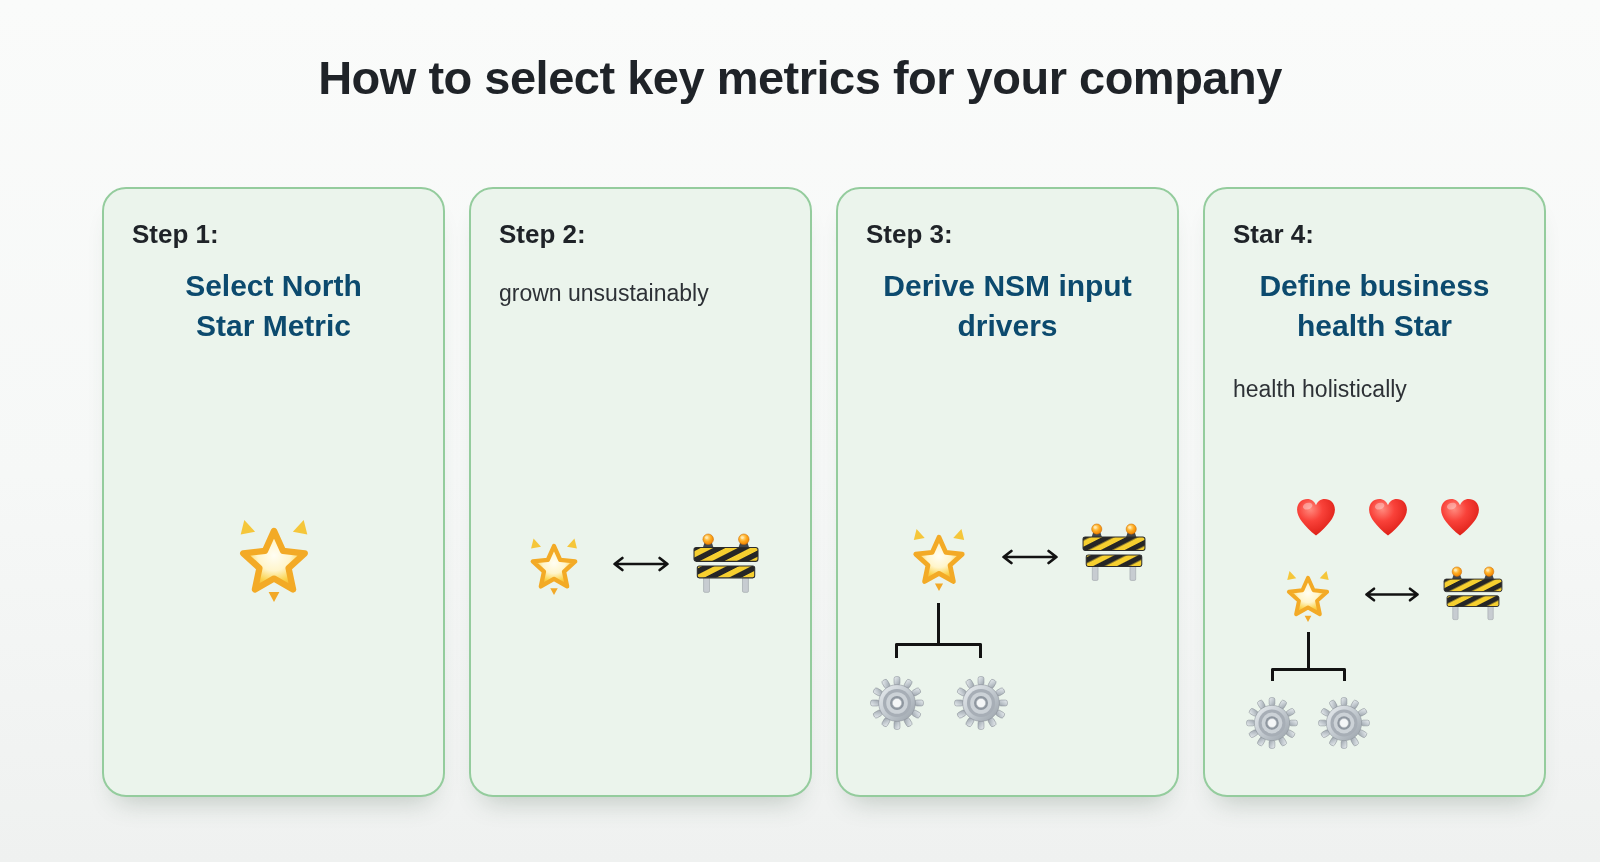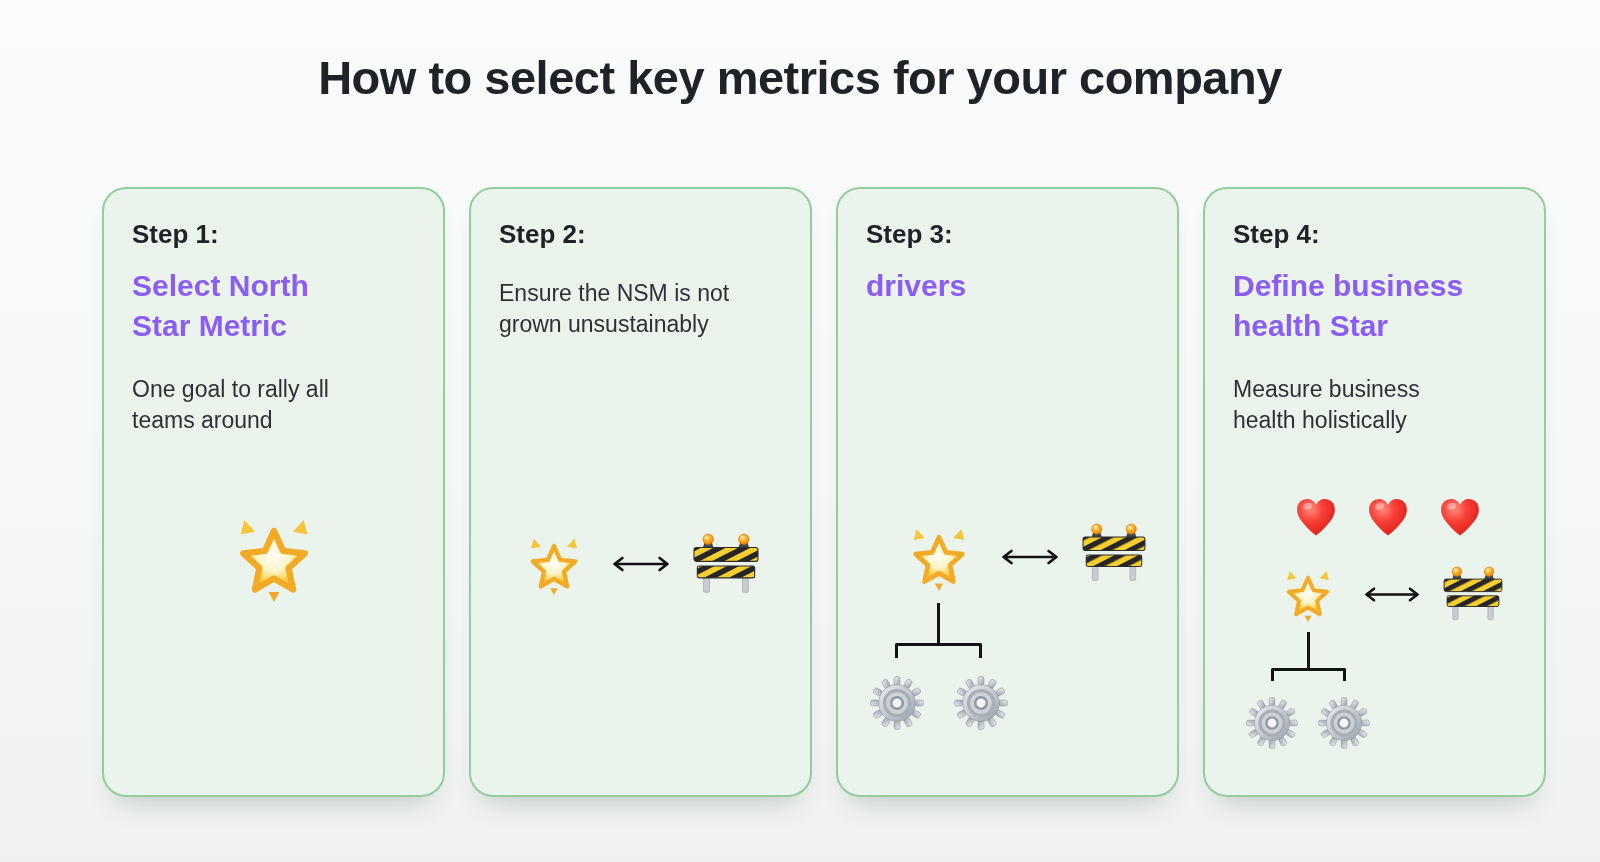--- a/index.html
+++ b/index.html
@@ -22,21 +22,21 @@
   .card {
     width:343px; height:610px;
     background:#ebf4ec;
     border:2px solid #94cc9d;
     border-radius:24px;
     padding:30px 28px 0 28px;
     position:relative;
     box-shadow:0 18px 26px -14px rgba(60,90,70,.28);
   }
   .step-label { font-size:26px; font-weight:700; color:#1f2328; }
-  .card-title { font-size:30px; font-weight:700; color:#8b5cf6; line-height:1.33; margin-top:16px; }
+  .card-title { font-size:30px; font-weight:700; color:#0c4a6e; line-height:1.33; margin-top:16px;text-align:center; }
   .card-title span, .card-desc span { display:block; }
   .card-desc { font-size:23px; font-weight:400; color:#2d3136; line-height:1.36; margin-top:28px; }
 
   .diagram { position:absolute; left:0; right:0; display:flex; flex-direction:column; align-items:center; }
   .d1 { top:323px; }
   .d2 { top:344px; }
   .d3 { top:334px; }
   .d4 { top:307px; }
 
   .icon { display:block; }
@@ -166,55 +166,51 @@
   <h1 class="main-title">How to select key metrics for your company</h1>
 
   <div class="cards">
 
     <section class="card">
       <div class="step-label">Step 1:</div>
       <h2 class="card-title">
         <span>Select North</span>
         <span>Star Metric</span>
       </h2>
-      <p class="card-desc">
-        <span>One goal to rally all</span>
-        <span>teams around</span>
-      </p>
       <div class="diagram d1">
         <svg class="icon star">
             <use href="#sym-star"></use>
           </svg>
       </div>
     </section>
 
     <section class="card">
       <div class="step-label">Step 2:</div>
       <p class="card-desc">
-        <span>Ensure the NSM is not</span>
         <span>grown unsustainably</span>
       </p>
       <div class="diagram d2">
         <div class="pair-row">
           <svg class="icon star">
               <use href="#sym-star"></use>
             </svg>
           <svg class="icon arrow">
               <use href="#sym-arrow"></use>
             </svg>
           <svg class="icon barrier">
               <use href="#sym-barrier"></use>
             </svg>
         </div>
       </div>
     </section>
 
     <section class="card">
       <div class="step-label">Step 3:</div>
       <h2 class="card-title">
+        <span>Derive NSM input</span>
         <span>drivers</span>
       </h2>
       <div class="diagram d3">
         <div class="pair-row">
           <div class="star-col">
             <svg class="icon star">
                 <use href="#sym-star"></use>
               </svg>
             <div class="vline"></div>
             <div class="bracket"></div>
@@ -231,27 +227,26 @@
               <use href="#sym-arrow"></use>
             </svg>
           <svg class="icon barrier">
               <use href="#sym-barrier"></use>
             </svg>
         </div>
       </div>
     </section>
 
     <section class="card">
-      <div class="step-label">Step 4:</div>
+      <div class="step-label">Star 4:</div>
       <h2 class="card-title">
         <span>Define business</span>
         <span>health Star</span>
       </h2>
       <p class="card-desc">
-        <span>Measure business</span>
         <span>health holistically</span>
       </p>
       <div class="diagram d4">
         <div class="hearts-row">
           <svg class="icon heart">
               <use href="#sym-heart"></use>
             </svg>
           <svg class="icon heart">
               <use href="#sym-heart"></use>
             </svg>

